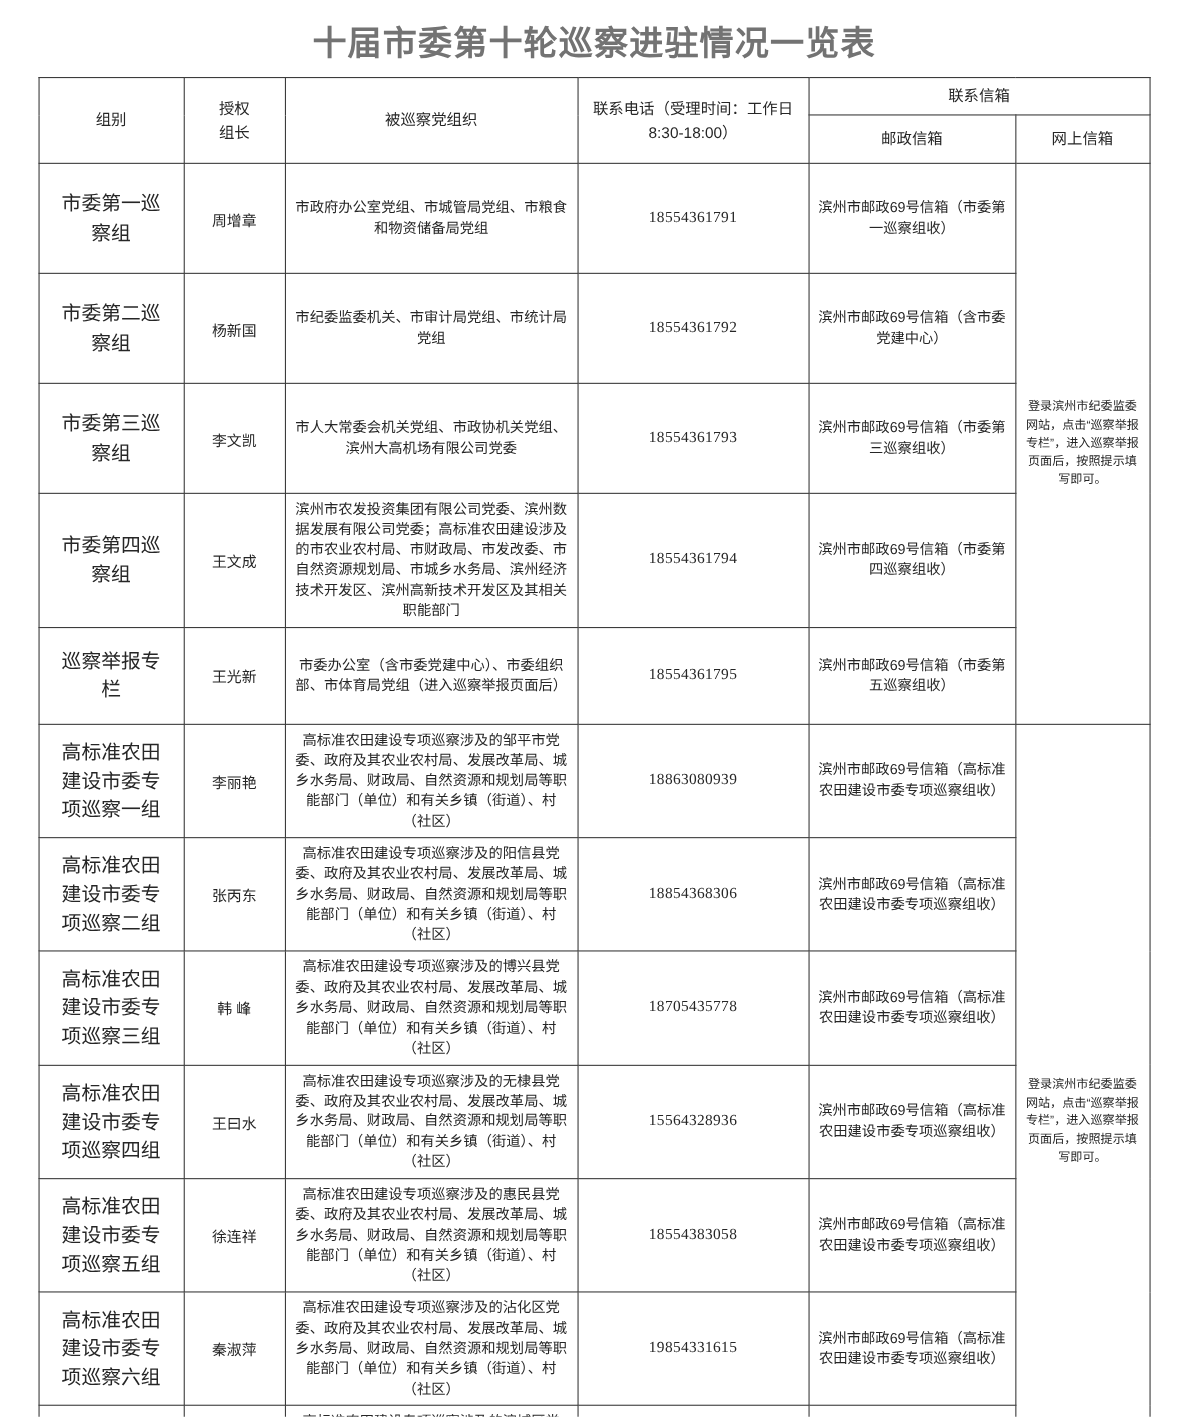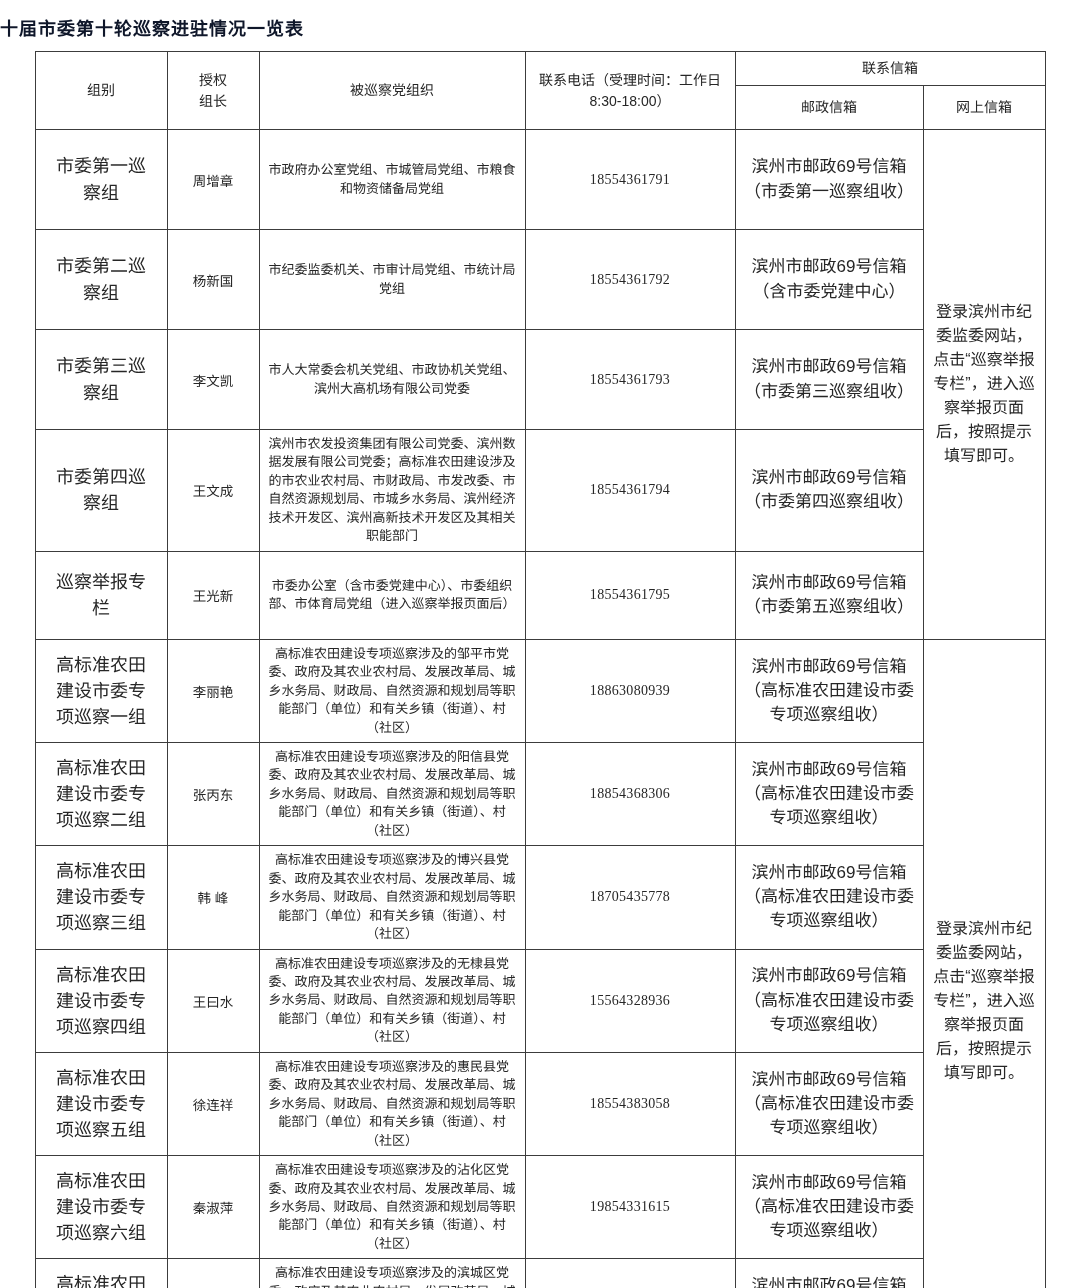--- a/index.html
+++ b/index.html
@@ -15,27 +15,28 @@
     color: #1a1a1a;
     overflow: hidden;
   }
   .page {
     position: relative;
     width: 1080px;
     height: 1288px;
     box-sizing: border-box;
   }
   .doc-title {
-    font-size: 18px;
+    text-align: center;
+    font-size: 31px;
     font-weight: bold;
     letter-spacing: 1px;
     padding-top: 14px;
     padding-bottom: 11px;
     font-family: "Liberation Sans", "DejaVu Sans", sans-serif;
-    color: #0f172a;
+    color: #737373;
   }
   table.insp-table {
     border-collapse: collapse;
     table-layout: fixed;
     width: 1010px;
     margin: 0 auto;
     font-family: "Liberation Sans", "DejaVu Sans", sans-serif;
   }
   table.insp-table th,
   table.insp-table td {
@@ -73,26 +74,26 @@
     line-height: 1.42;
     text-align: left;
     padding: 5px 7px;
   }
   td.cell-phone {
     font-size: 14px;
     font-family: "Liberation Serif", "DejaVu Serif", serif;
     letter-spacing: 0.3px;
   }
   td.cell-mail {
-    font-size: 17px;
+    font-size: 13px;
     line-height: 1.42;
     padding: 5px 6px;
   }
   td.cell-online {
-    font-size: 16px;
+    font-size: 11px;
     line-height: 1.5;
     padding: 6px 7px;
   }
   
   th.th-tall { height: 74px; }
   th.th-mailgroup { height: 30px; }
   th.th-sub { height: 44px; }
 
   tr.data-row-std { height: 100px; }
   tr.data-row-tall { height: 117px; }

